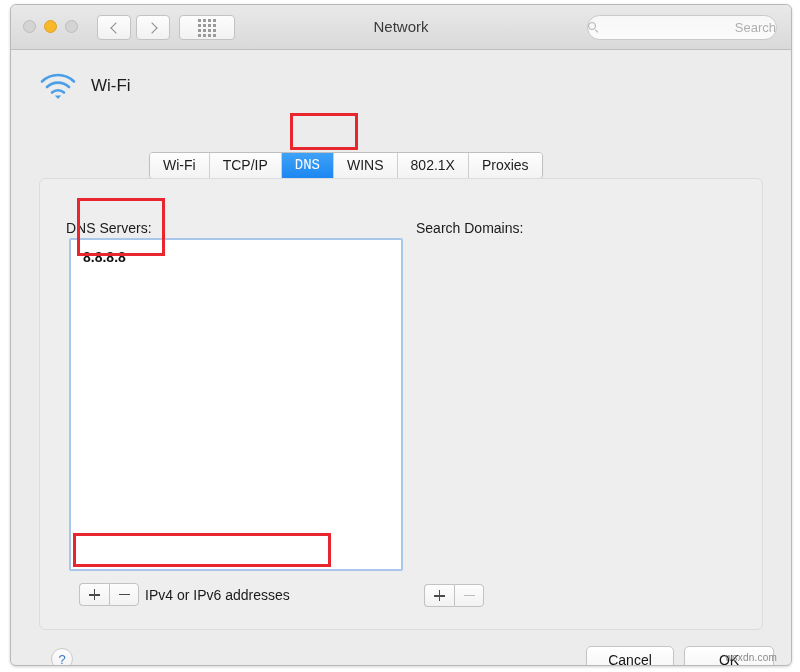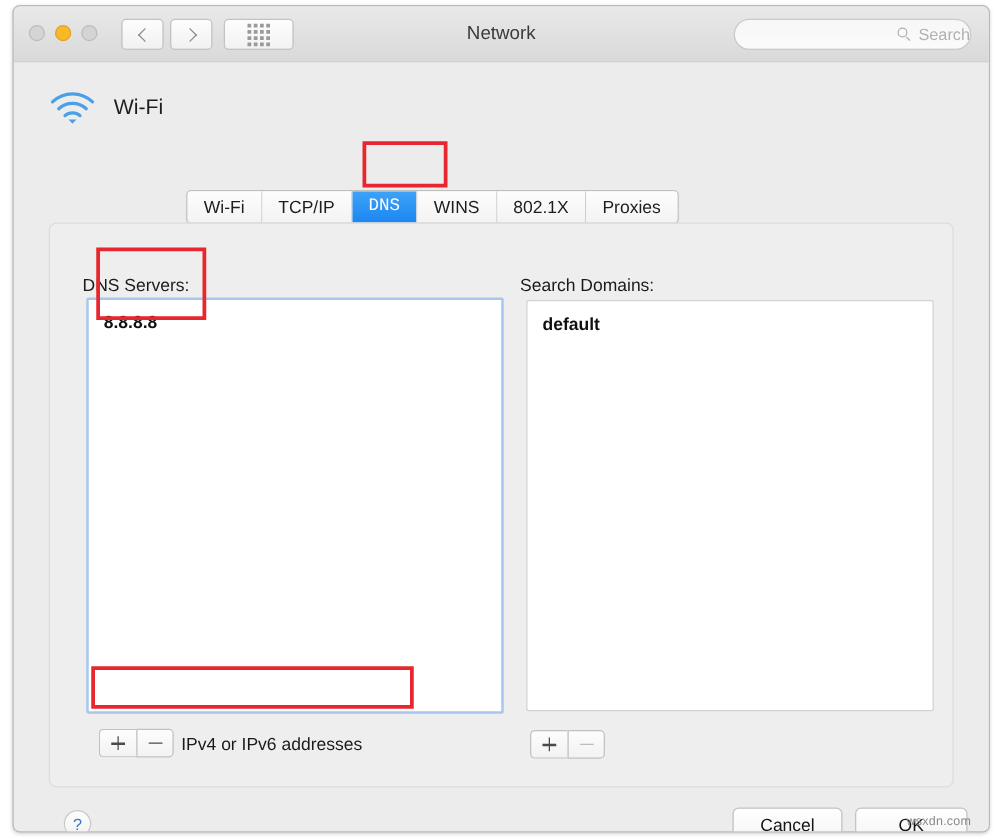--- a/index.html
+++ b/index.html
@@ -141,21 +141,21 @@
     right: 14px;
     top: 10px;
     width: 190px;
     height: 25px;
     background: linear-gradient(to bottom, #f7f7f7, #fbfbfb);
     border: 1px solid #cacaca;
     border-radius: 13px;
     box-sizing: border-box;
     display: flex;
     align-items: center;
-    justify-content: flex-end;
+    justify-content: space-between;
   }
   .searchlabel {
     font-size: 13px;
     color: #b0b0b0;
     margin-left: 6px;
   }
   .magnifier {
     position: relative;
     width: 11px;
     height: 11px;
@@ -481,25 +481,20 @@
 
       <div class="col-label label-dns">DNS Servers:</div>
       <div class="col-label label-sd">Search Domains:</div>
 
       <div class="listbox dns">
         <div class="list-inner">
           <div class="list-item">8.8.8.8</div>
         </div>
       </div>
 
-      <div class="listbox sd">
-        <div class="list-inner">
-          <div class="list-item">default</div>
-        </div>
-      </div>
 
       <div class="pmgroup dns">
         <div class="pmbtn first">
           <span class="plus-glyph"></span>
         </div>
         <div class="pmbtn last">
           <span class="minus-glyph"></span>
         </div>
       </div>
 

